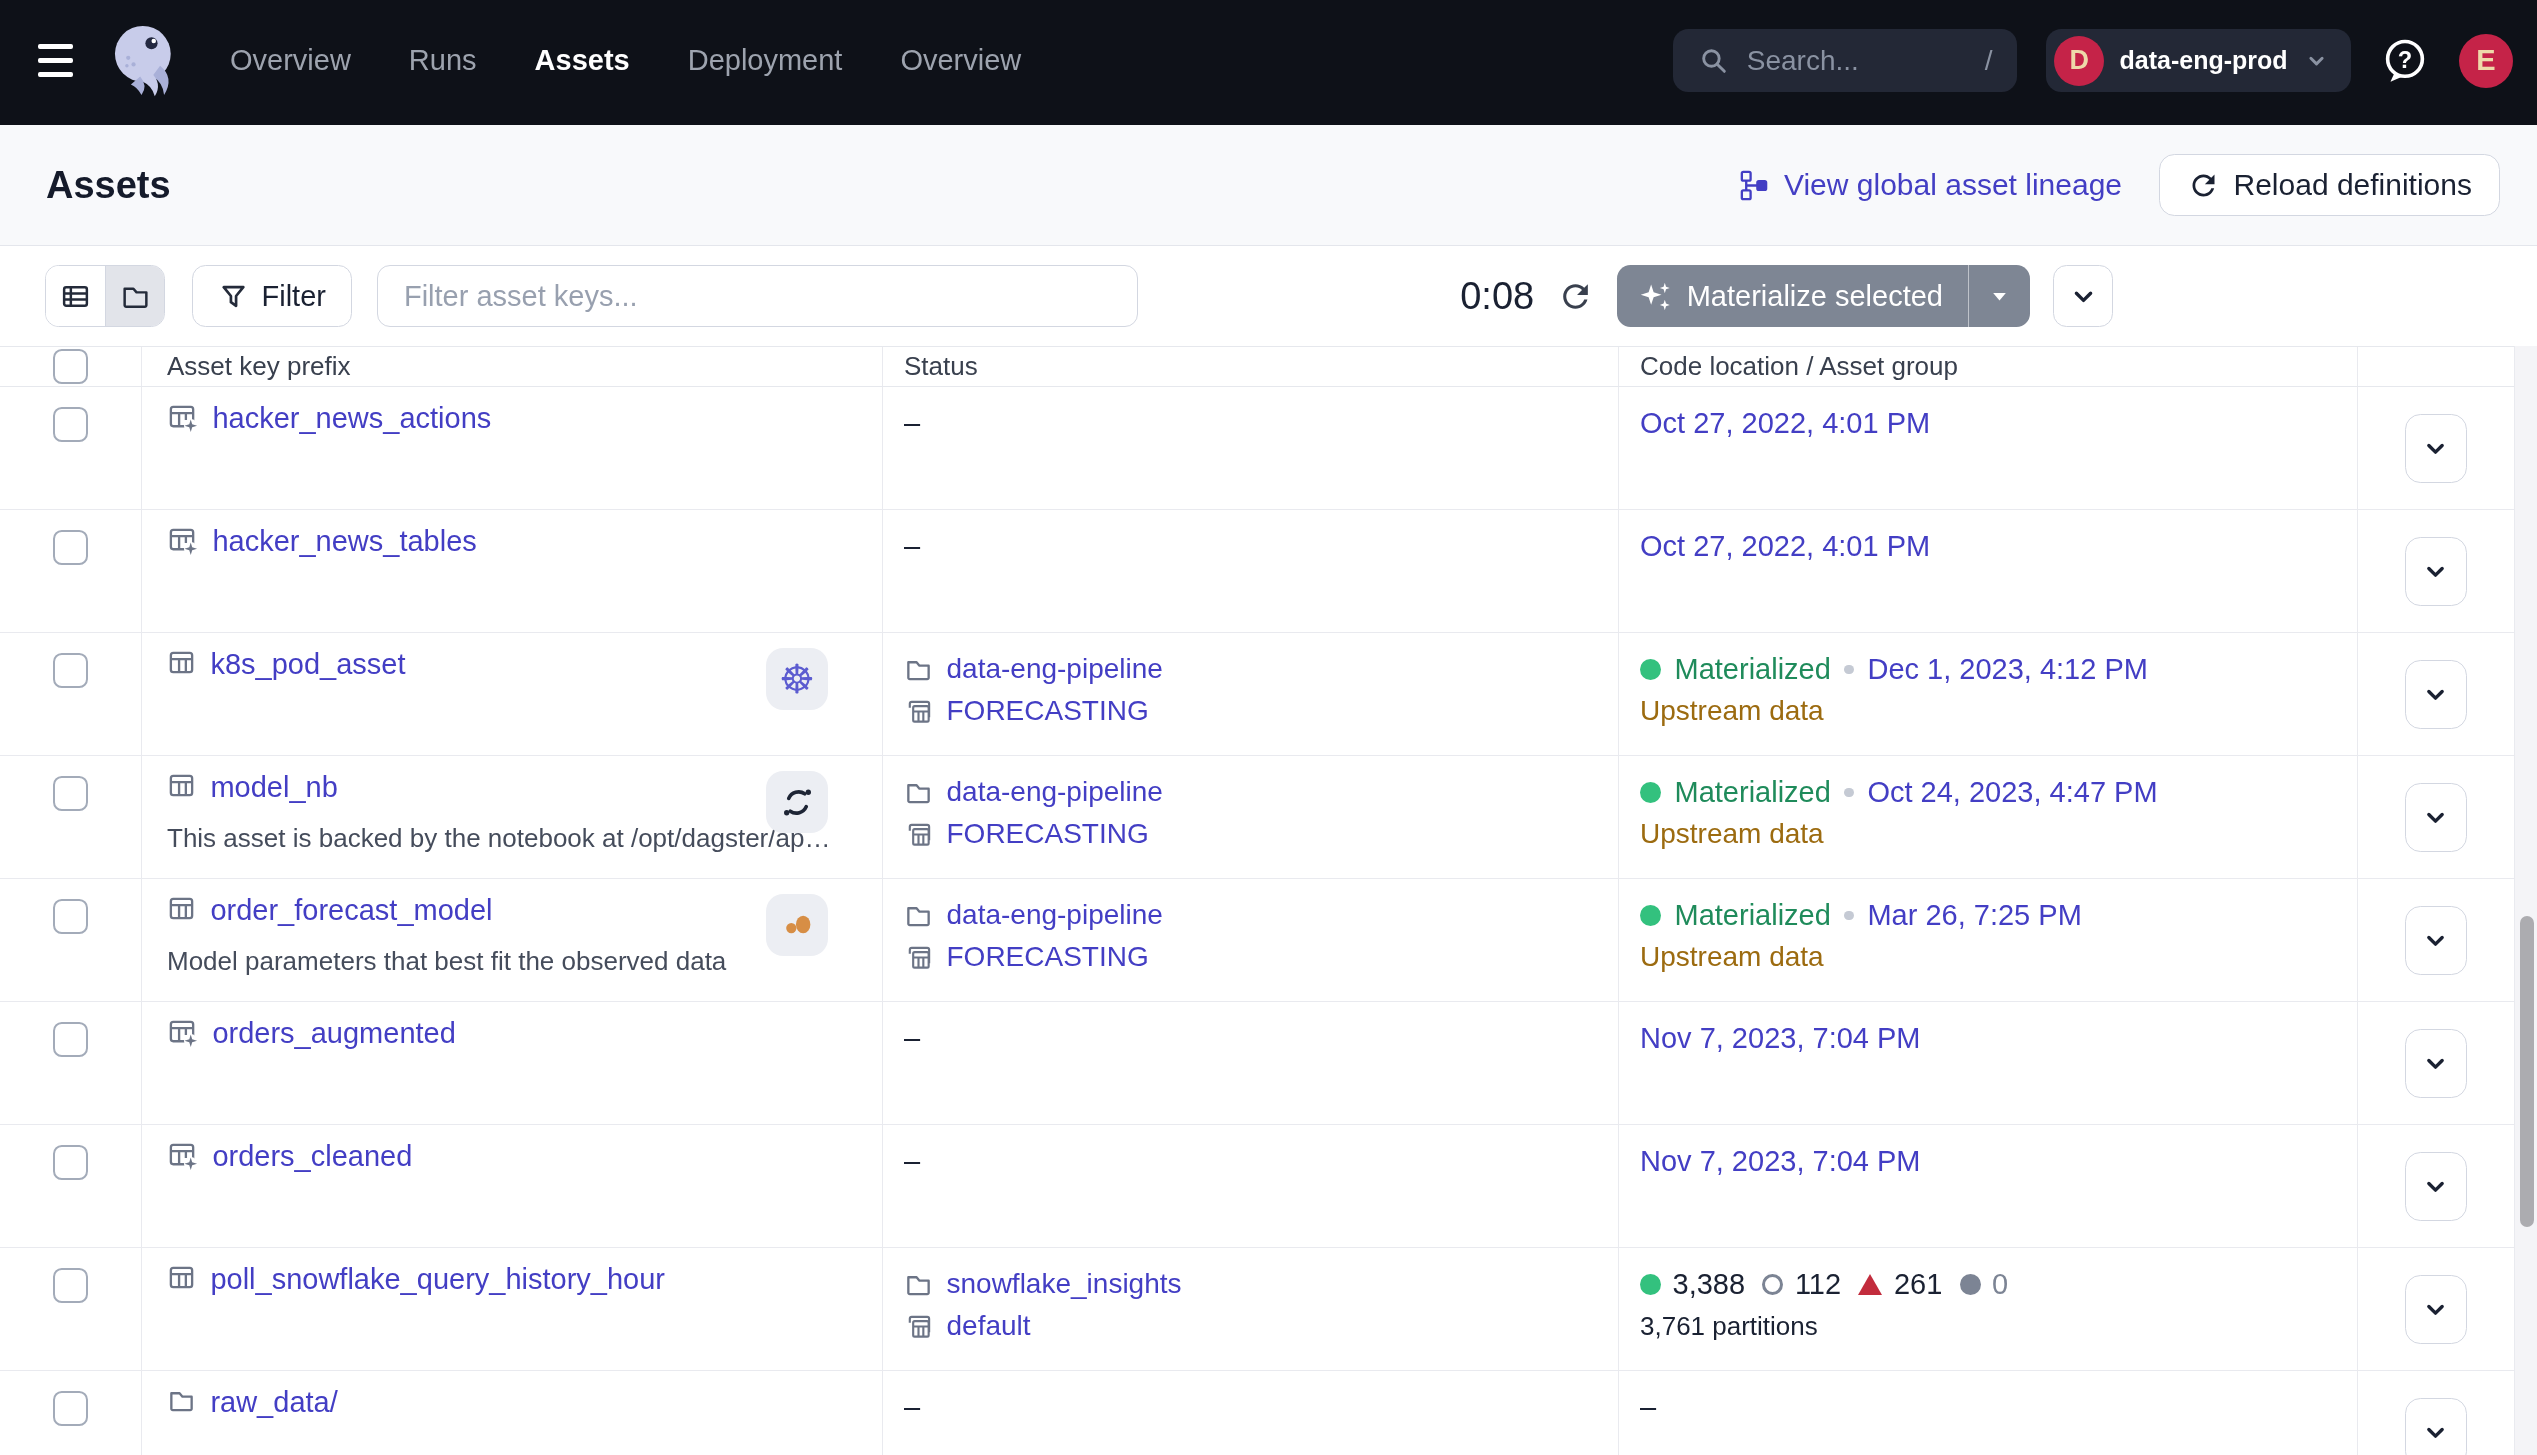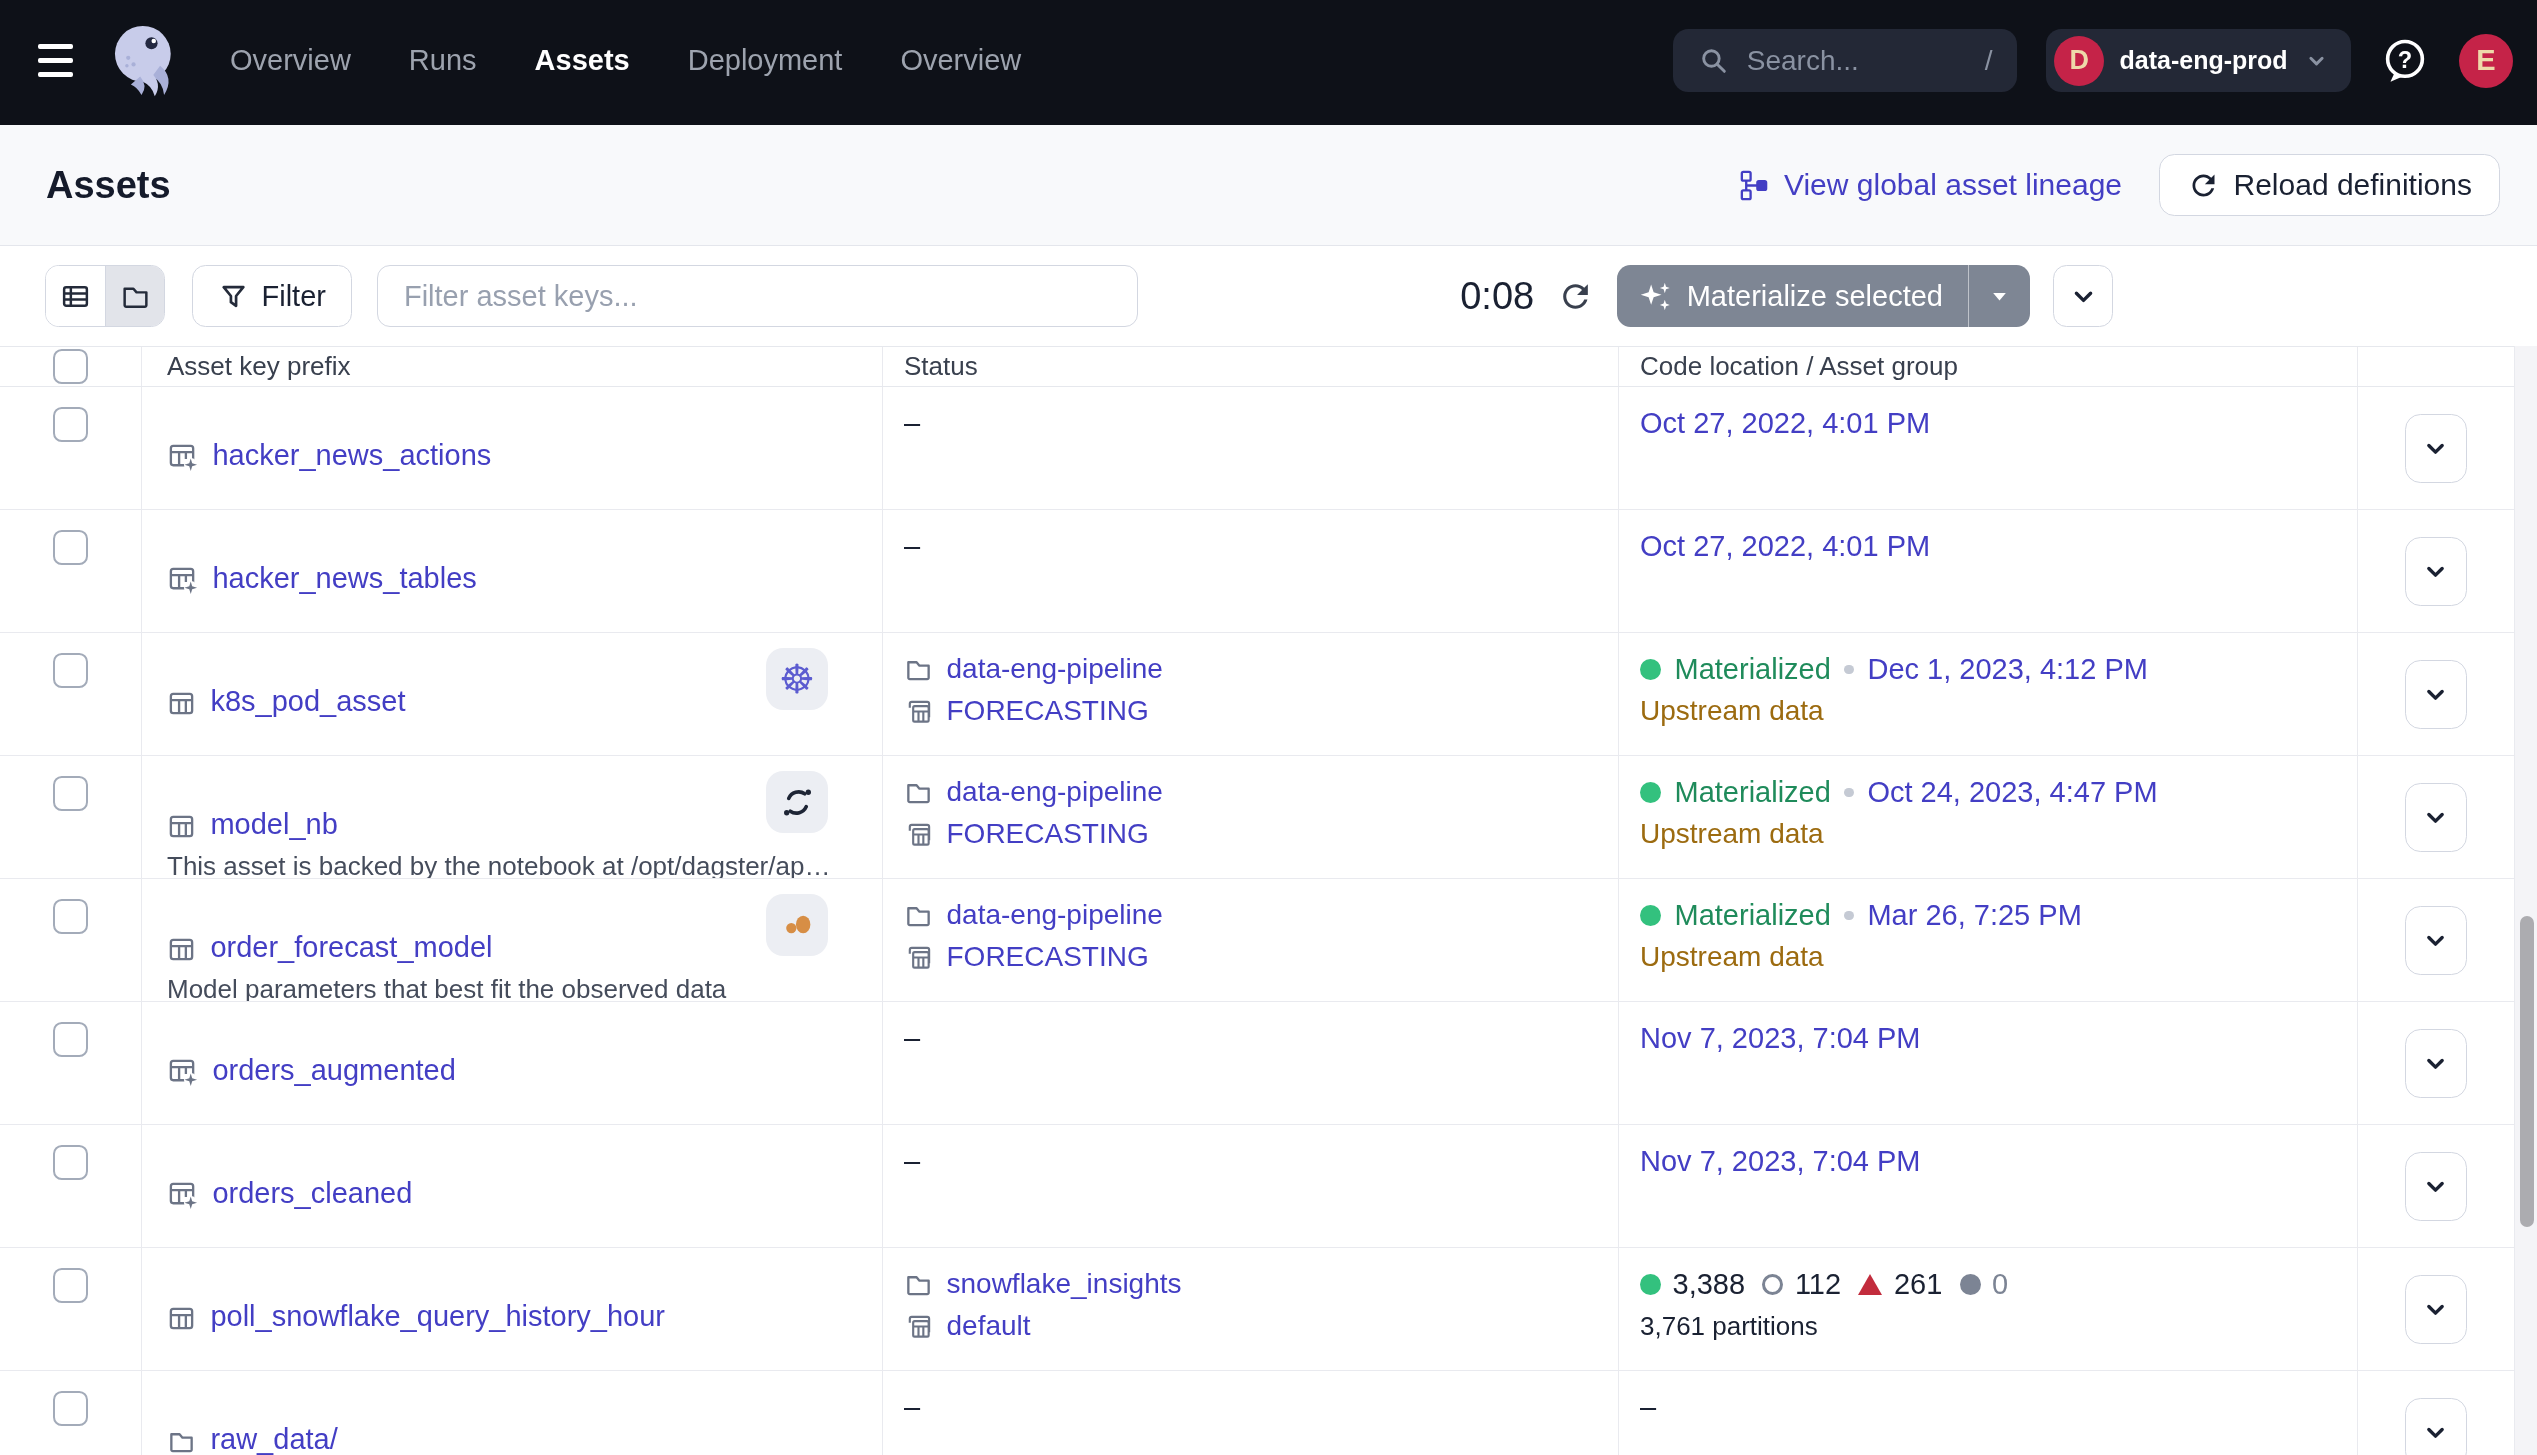--- a/index.html
+++ b/index.html
@@ -81,21 +81,21 @@
   .th-asset { padding-left:25px; }
   .th-loc, .th-status { padding-left:21px; }
 
   .trow { height:123px; border-bottom:1.9px solid #E9EAEF; }
   .trow > div { border-right:1.9px solid #E9EAEF; }
   .trow > div:last-child { border-right:none; }
   .c-check { display:flex; justify-content:center; align-items:flex-start; padding-top:20px; }
   .checkbox { width:35px; height:35px; border:2.9px solid #A3ABB9; border-radius:8.7px; background:#fff;
     cursor:pointer; }
   .c-asset { position:relative; padding:15.4px 23px 0 25px; overflow:hidden; }
-  .asset-line { display:flex; align-items:flex-end; gap:14.4px; height:42px;margin-top:28px; }
+  .asset-line { display:flex; align-items:flex-start; gap:14.4px; height:42px; }
   .alink { color:#433EC4; font-size:29px; text-decoration:none; cursor:pointer; white-space:nowrap; }
   .asset-desc { height:38px; line-height:38px; margin-top:5.8px; font-size:26px; color:#454C5B;
     white-space:nowrap; overflow:hidden; text-overflow:ellipsis; max-width:673px; }
   .badge { position:absolute; top:15.4px; right:54px; width:62px; height:62px; border-radius:17.3px;
     background:#ECEEF3; display:flex; align-items:center; justify-content:center; }
   .k8s-glyph { font-size:40px; color:#5C5CD0; line-height:1; }
   .c-loc { padding:15.4px 0 0 21px; }
   .loc-line { display:flex; align-items:center; gap:13.5px; height:42px; }
   .loc-link { color:#433EC4; font-size:28px; text-decoration:none; cursor:pointer; }
   .dash { font-size:29px; color:#1A2132; line-height:42px; }

